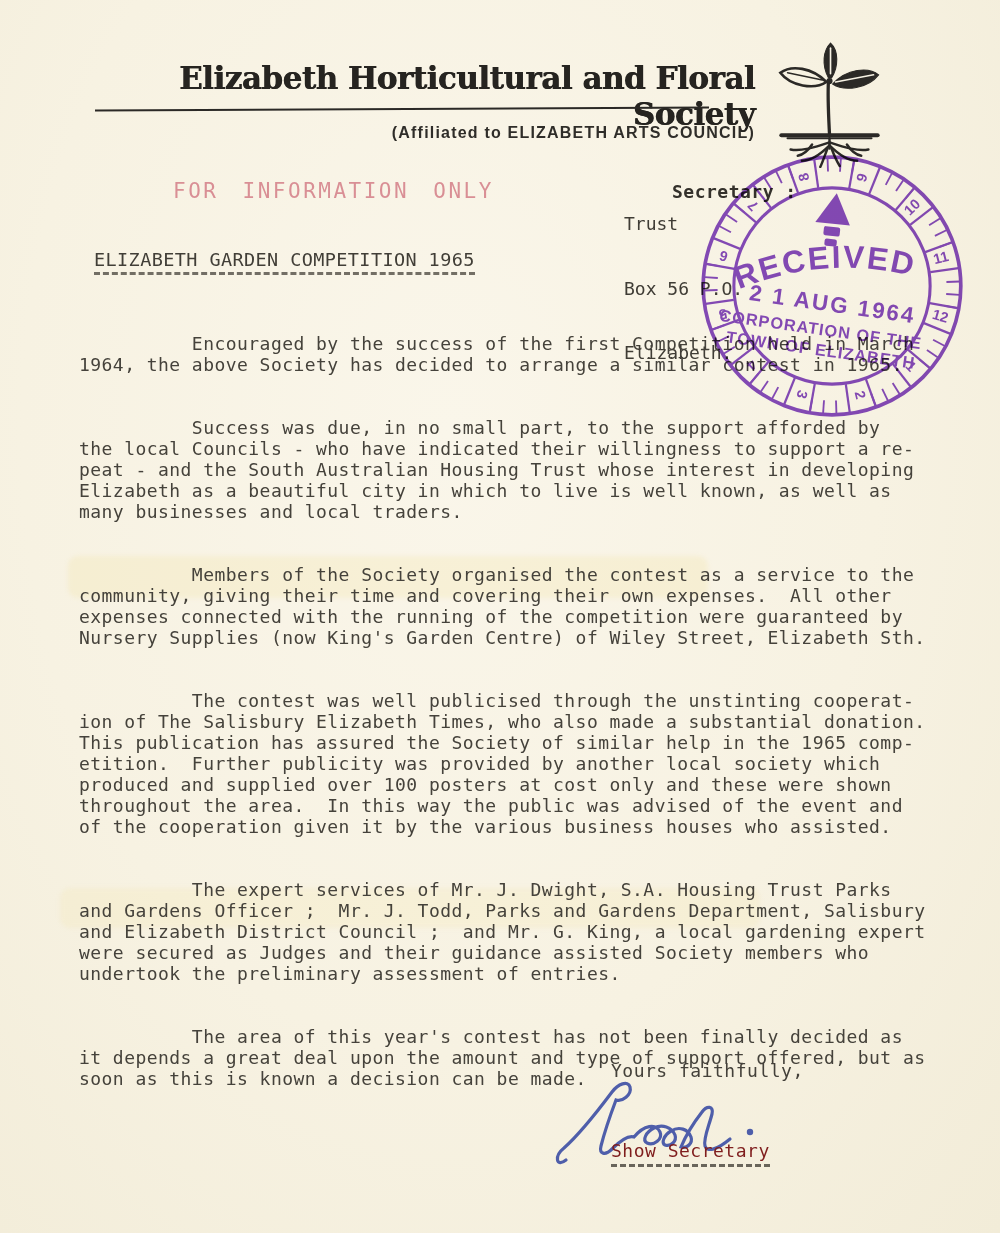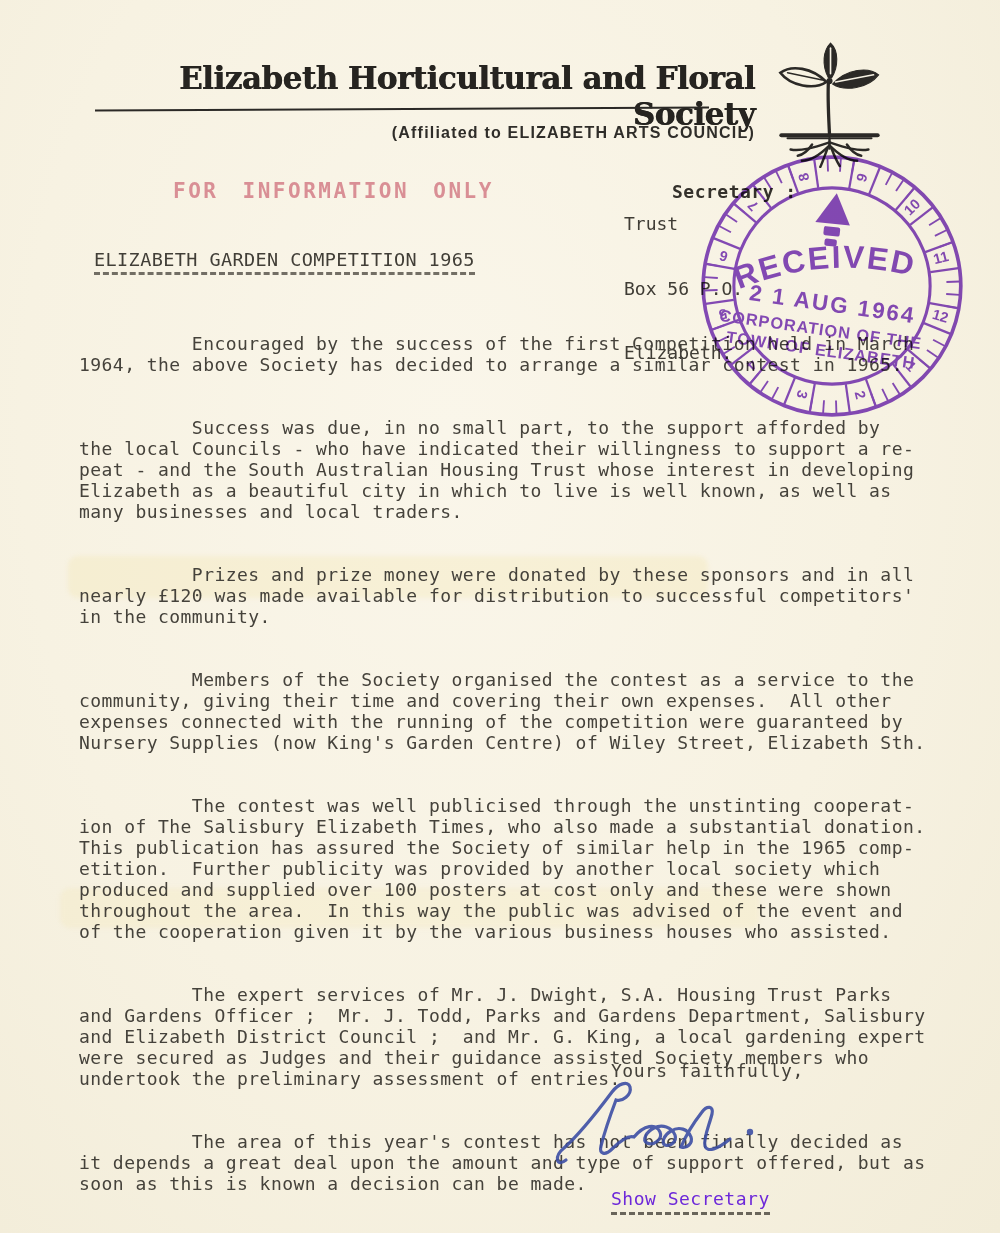--- a/index.html
+++ b/index.html
@@ -8,34 +8,34 @@
        font-family:"DejaVu Sans Mono", monospace;color:#44413a;}
   .abs{position:absolute;}
   #letterhead-title{top:60px;left:55px;width:700px;text-align:right;
        font-family:"DejaVu Serif", serif;font-weight:bold;font-size:31px;letter-spacing:-0.5px;
        color:#262420;text-shadow:0.6px 0 0 #262420;}
   #title-underline{top:108px;left:95px;width:614px;height:2px;background:#2b2926;transform:rotate(-0.3deg);}
   #affiliation{top:124px;left:55px;width:700px;text-align:right;
        font-family:"Liberation Sans", sans-serif;font-weight:bold;font-size:16px;
        letter-spacing:1.2px;color:#2f2d29;}
   #info-stamp{top:179px;left:173px;font-size:21px;letter-spacing:2.5px;word-spacing:9px;
-       color:#d6858d;opacity:.9;font-weight:bold;}
+       color:#d6858d;opacity:.9;}
   #address-block{top:170px;left:624px;font-size:18px;line-height:21.5px;color:#3f3c35;white-space:pre;}
   #address-overlay{position:absolute;left:48px;top:11px;font-weight:bold;color:#34312b;letter-spacing:.5px;}
   #received-stamp{left:694px;top:148px;width:276px;height:276px;mix-blend-mode:multiply;opacity:.92;}
   #garden-heading{top:249px;left:94px;font-size:18.5px;letter-spacing:.4px;color:#413e37;
        border-bottom:3px dashed rgba(70,66,58,.75);padding-bottom:2px;}
   #body-text{top:291px;left:79px;font-size:18px;line-height:21px;letter-spacing:.45px;
        white-space:pre;color:#45423b;}
   .tint{background:rgba(243,224,152,.22);border-radius:10px;filter:blur(2px);}
   #tint-1{top:556px;left:68px;width:640px;height:42px;}
   #tint-2{top:888px;left:60px;width:700px;height:40px;background:rgba(243,224,152,.16);}
   #valediction{top:1060px;left:611px;font-size:18px;letter-spacing:.5px;color:#44413a;}
   #signature{left:552px;top:1078px;width:215px;height:92px;}
-  #signoff{top:1188px;left:611px;font-size:18px;letter-spacing:.5px;color:#6d28d9;
+  #signoff{top:1140px;left:611px;font-size:18px;letter-spacing:.5px;color:#7f1d1d;
        border-bottom:3px dashed rgba(70,66,58,.8);padding-bottom:3px;text-align:right;}
   #logo{left:752px;top:40px;width:155px;height:128px;}
 </style>
 </head>
 <body>
 
 <div class="abs" id="letterhead-title">Elizabeth Horticultural and Floral Society</div>
 <div class="abs" id="title-underline"></div>
 <div class="abs" id="affiliation">(Affiliated to ELIZABETH ARTS COUNCIL)</div>
 
@@ -85,23 +85,20 @@
 <div class="abs" id="garden-heading">ELIZABETH GARDEN COMPETITION 1965</div>
 
 <div class="abs" id="body-text">
   <div>          Encouraged by the success of the first Competition held in March
 1964, the above Society has decided to arrange a similar contest in 1965.</div>
   <div>          Success was due, in no small part, to the support afforded by
 the local Councils - who have indicated their willingness to support a re-
 peat - and the South Australian Housing Trust whose interest in developing
 Elizabeth as a beautiful city in which to live is well known, as well as
 many businesses and local traders.</div>
-  <div>          Prizes and prize money were donated by these sponsors and in all
-nearly £120 was made available for distribution to successful competitors'
-in the community.</div>
   <div>          Members of the Society organised the contest as a service to the
 community, giving their time and covering their own expenses.  All other
 expenses connected with the running of the competition were guaranteed by
 Nursery Supplies (now King's Garden Centre) of Wiley Street, Elizabeth Sth.</div>
   <div>          The contest was well publicised through the unstinting cooperat-
 ion of The Salisbury Elizabeth Times, who also made a substantial donation.
 This publication has assured the Society of similar help in the 1965 comp-
 etition.  Further publicity was provided by another local society which
 produced and supplied over 100 posters at cost only and these were shown
 throughout the area.  In this way the public was advised of the event and

